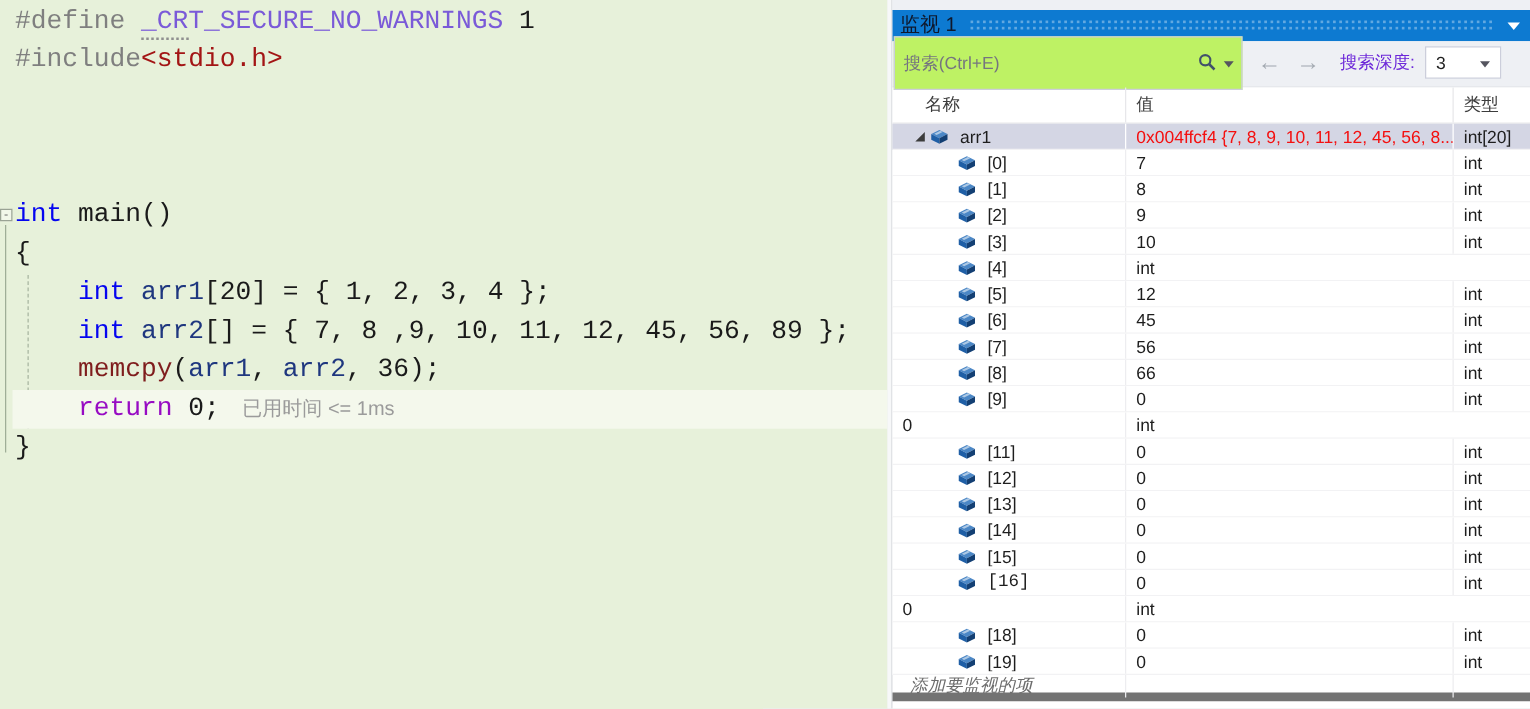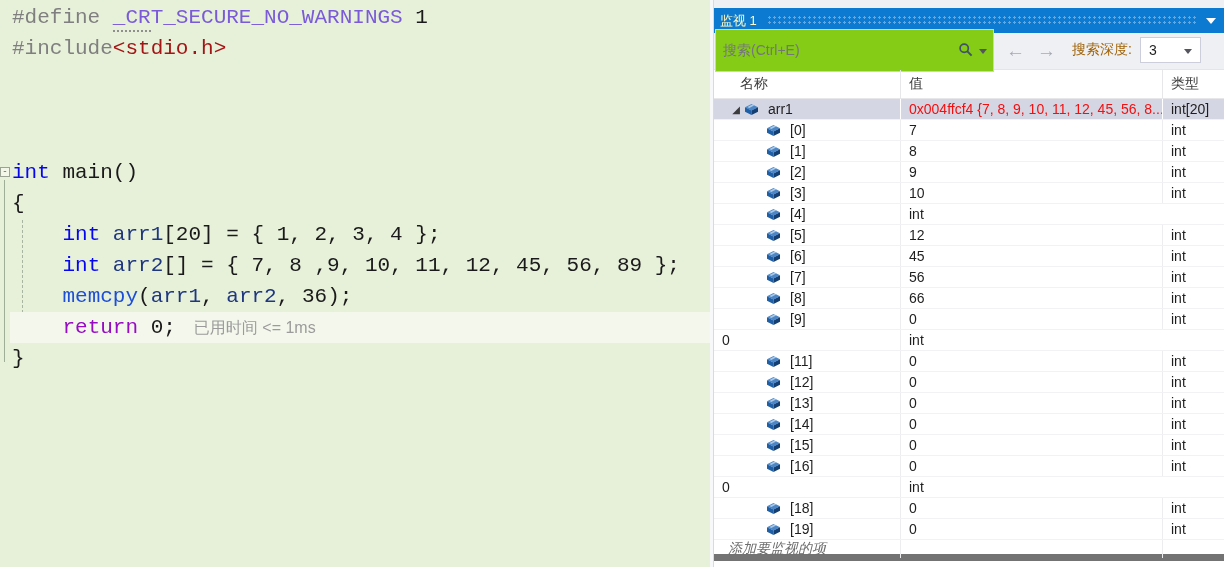--- a/index.html
+++ b/index.html
@@ -13,21 +13,21 @@
   .code { position: absolute; left: 10px; top: 2px; right: 0;
           font-family: "Liberation Mono", "DejaVu Sans Mono", monospace;
           font-size: 21px; }
   .code .line { height: 31px; line-height: 31px; white-space: pre; padding-left: 2px; }
   .code .line.current { background: #f4f8ec; }
   .tk-pp    { color: #7f7f7f; }
   .tk-macro { color: #7a5ad8; }
   .tk-plain { color: #1a1a1a; }
   .tk-kw    { color: #0505f0; }
   .tk-var   { color: #1f377f; }
-  .tk-fn    { color: #1d4ed8; }
+  .tk-fn    { color: #7f1d1d; }
   .tk-ctrl  { color: #970bc3; }
   .tk-str   { color: #a31515; }
   .tk-dots  { border-bottom: 2px dotted #8f8f8f; padding-bottom: 1px; }
   .perftip  { font-family: "Liberation Sans", sans-serif; font-size: 16px;
               color: #9b9b9b; margin-left: 18px; }
   .fold-box { position: absolute; left: 0; top: 167px; width: 10px; height: 10px;
               background: #f2f7ea; border: 1px solid #9aa394; color: #5a5a5a;
               font-size: 9px; line-height: 8px; text-align: center;
               font-family: "Liberation Mono", monospace; }
   .fold-line { position: absolute; left: 4px; top: 180px; height: 182px;
@@ -35,40 +35,40 @@
   .indent-guide { position: absolute; left: 22px; top: 220px; height: 123px;
                   border-left: 1px dashed #a8b5a0; }
 
   
   .watch { position: absolute; left: 713px; top: 0; width: 511px; height: 567px;
            background: #ffffff; border-left: 1px solid #d8dade; }
   .watch-topstrip { height: 8px; background: #eef0f4; }
 
   .titlebar { height: 25px; background: #0d7ad1; display: flex; align-items: center;
               padding: 0 8px 0 6px; }
-  .titlebar .title { color: #fef9c3; font-size: 13px; white-space: nowrap; }
+  .titlebar .title { color: #0f172a; font-size: 16px; white-space: nowrap; }
   .titlebar .texture { flex: 1; height: 11px; margin: 0 10px;
       background-image: radial-gradient(circle, rgba(255,255,255,0.35) 1px, transparent 1.3px);
       background-size: 5px 5px; }
   .titlebar .caret-down { width: 0; height: 0; border-left: 5px solid transparent;
       border-right: 5px solid transparent; border-top: 6px solid #ffffff; }
 
   .searchrow { height: 37px; background: #eef0f4; display: flex; align-items: center;
                padding: 0 0 2px 1px; border-bottom: 1px solid #e3e5e9; }
-  .searchbox { width: 279px; height: 43px; background: #84cc16; border: 1px solid #cccedb;
+  .searchbox { width: 279px; height: 43px; background: #bef264; border: 1px solid #cccedb;
                display: flex; align-items: center; padding: 0 4px 0 7px; }
   .searchbox input { border: none; outline: none; flex: 1; font-size: 14px;
                      color: #333; background: transparent; min-width: 0;
                      font-family: "Liberation Sans", sans-serif; }
   .searchbox input::placeholder { color: #75757f; opacity: 1; }
   .mag { width: 16px; height: 16px; margin-right: 3px; }
   .mini-caret { width: 0; height: 0; border-left: 4px solid transparent;
       border-right: 4px solid transparent; border-top: 5px solid #55555f; margin: 2px 2px 0 2px; }
   .nav-arrow { color: #a4aab2; font-size: 19px; line-height: 19px; margin-left: 12px; }
-  .depth-label { font-size: 14px; color: #a16207; margin: 0 8px 0 16px; white-space: nowrap; }
+  .depth-label { font-size: 14px; color: #6d28d9; margin: 0 8px 0 16px; white-space: nowrap; }
   .depth-combo { width: 61px; height: 26px; background: #ffffff; border: 1px solid #cccedb;
                  display: flex; align-items: center; justify-content: space-between;
                  padding: 0 6px 0 8px; }
   .depth-combo .val { font-size: 14px; color: #1e1e1e; }
 
   .grid-header { display: grid; grid-template-columns: 187px 262px 61px; height: 29px;
                  background: #ffffff; border-bottom: 1px solid #e7e7ea; }
   .grid-header .hcell { display: flex; align-items: center; font-size: 14px; color: #3c3c3c;
                         border-right: 1px solid #e7e7ea; }
   .grid-header .hcell:last-child { border-right: none; }
@@ -376,21 +376,21 @@
               <polygon points="1,4.6 8,8.2 8,13 1,9.4" fill="#1f5fa6"></polygon>
               <polygon points="15,4.6 8,8.2 8,13 15,9.4" fill="#133f73"></polygon>
               <polygon points="3.6,4.4 8.8,1.7 10.8,2.7 5.6,5.4" fill="rgba(255,255,255,0.55)"></polygon>
             </svg>
             <span class="name-label">[15]</span>
           </div>
           <div class="cell val">0</div>
           <div class="cell typ">int</div>
         </div>
         <div class="wrow">
-          <div class="cell name" style="padding-left: 36px;">
+          <div class="cell name" style="padding-left: 36px; font-family: Liberation Mono, monospace;">
             <span class="expander"></span>
             <svg viewBox="0 0 16 14" width="15" height="13" class="vicon">
               <polygon points="1,4.6 8,1 15,4.6 8,8.2" fill="#4b87c6"></polygon>
               <polygon points="1,4.6 8,8.2 8,13 1,9.4" fill="#1f5fa6"></polygon>
               <polygon points="15,4.6 8,8.2 8,13 15,9.4" fill="#133f73"></polygon>
               <polygon points="3.6,4.4 8.8,1.7 10.8,2.7 5.6,5.4" fill="rgba(255,255,255,0.55)"></polygon>
             </svg>
             <span class="name-label">[16]</span>
           </div>
           <div class="cell val">0</div>

